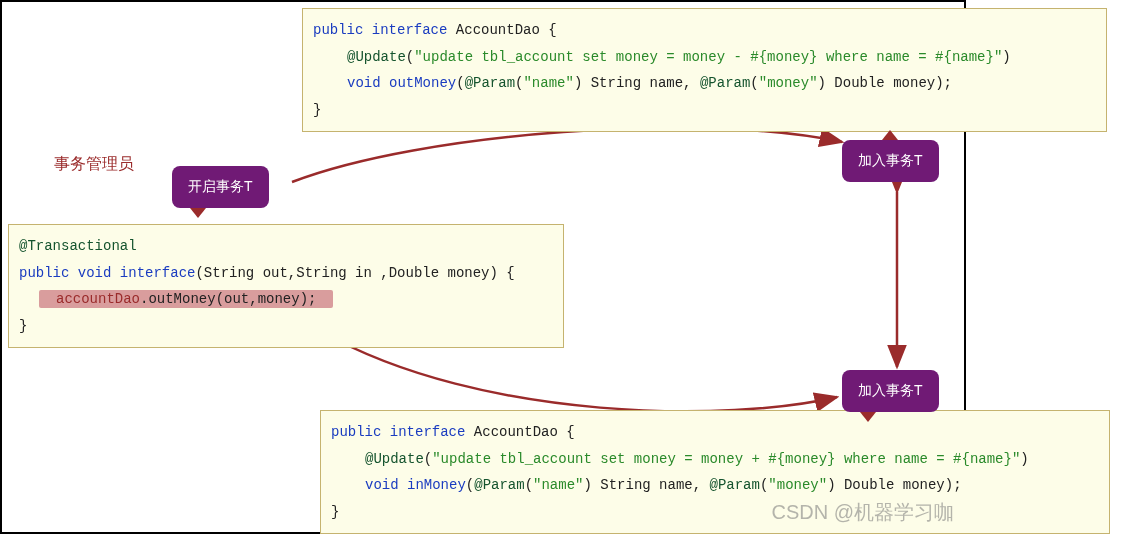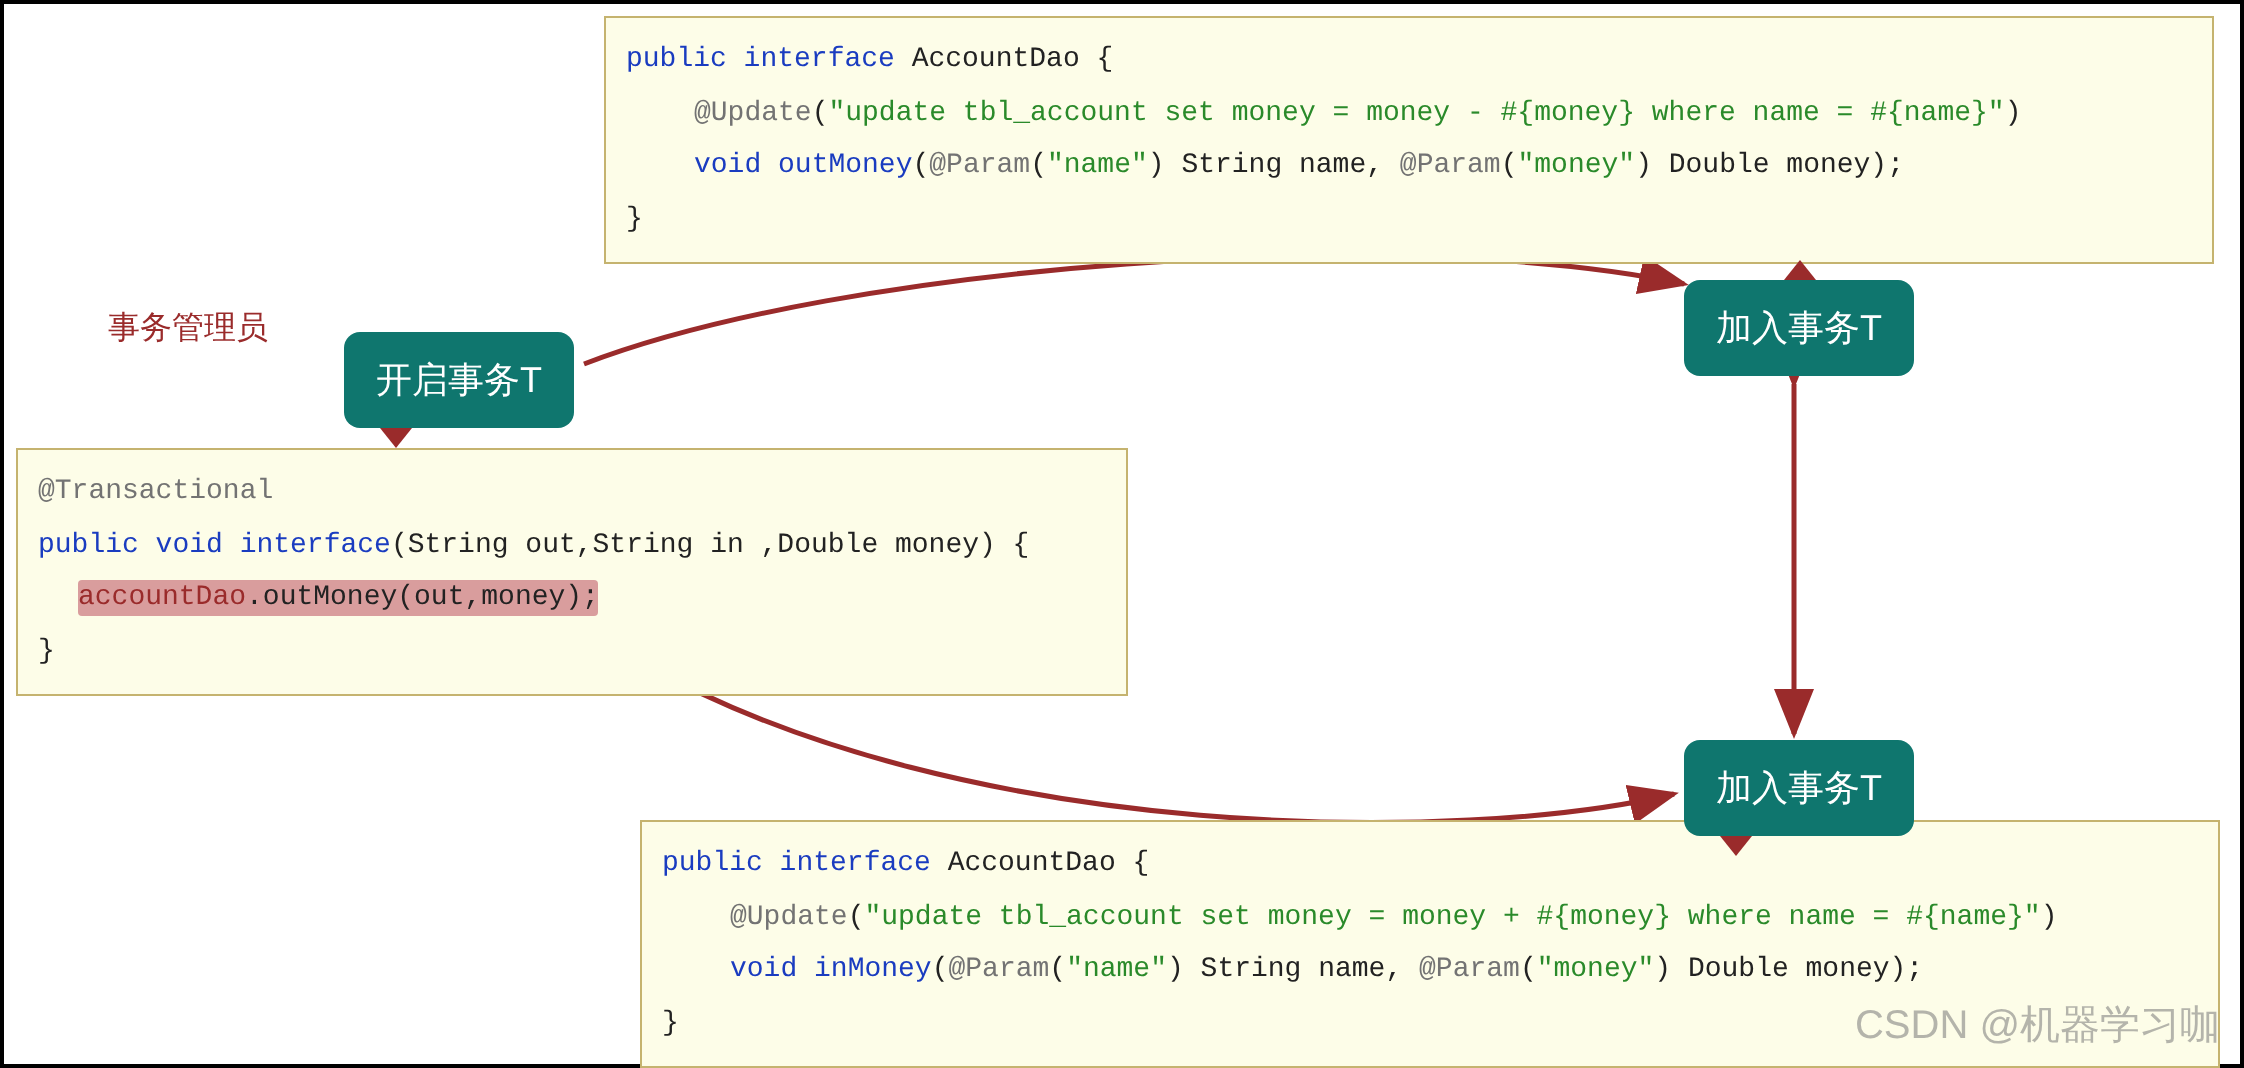--- a/index.html
+++ b/index.html
@@ -5,53 +5,53 @@
   * { box-sizing: border-box; }
   body {
     margin: 0;
     padding: 0;
     font-family: "Consolas", "Courier New", monospace;
     font-size: 14px;
     background: #fff;
   }
   .canvas {
     position: relative;
-    width: 1122px;
+    width: 966px;
     height: 534px;
     background: #fff;
     border: 2px solid #000;
   }
   .code-box {
     position: absolute;
     background: #fdfde8;
     border: 1px solid #c5b36f;
     padding: 8px 10px;
     line-height: 1.9;
     white-space: nowrap;
   }
   .kw { color: #1a3cc0; }
-  .ann { color: #737373; }
+  .ann { color: #14532d; }
   .str { color: #2a8a2a; }
   .method { color: #1a3cc0; }
   .plain { color: #222; }
   .highlight {
     background: #d99d9d;
-    padding: 1px 0;
+    padding: 1px 17px;
     border-radius: 2px;
   }
   .accountdao { color: #9a2b2b; }
 
   .tag {
     position: absolute;
-    background: #0f766e;
+    background: #701a75;
     color: #fff;
     padding: 12px 16px;
     border-radius: 8px;
     font-family: "Microsoft YaHei", sans-serif;
-    font-size: 18px;
+    font-size: 14px;
     text-align: center;
   }
   .tag::after {
     content: "";
     position: absolute;
     width: 0; height: 0;
   }
   
   .tag.point-down::after {
     bottom: -10px;

